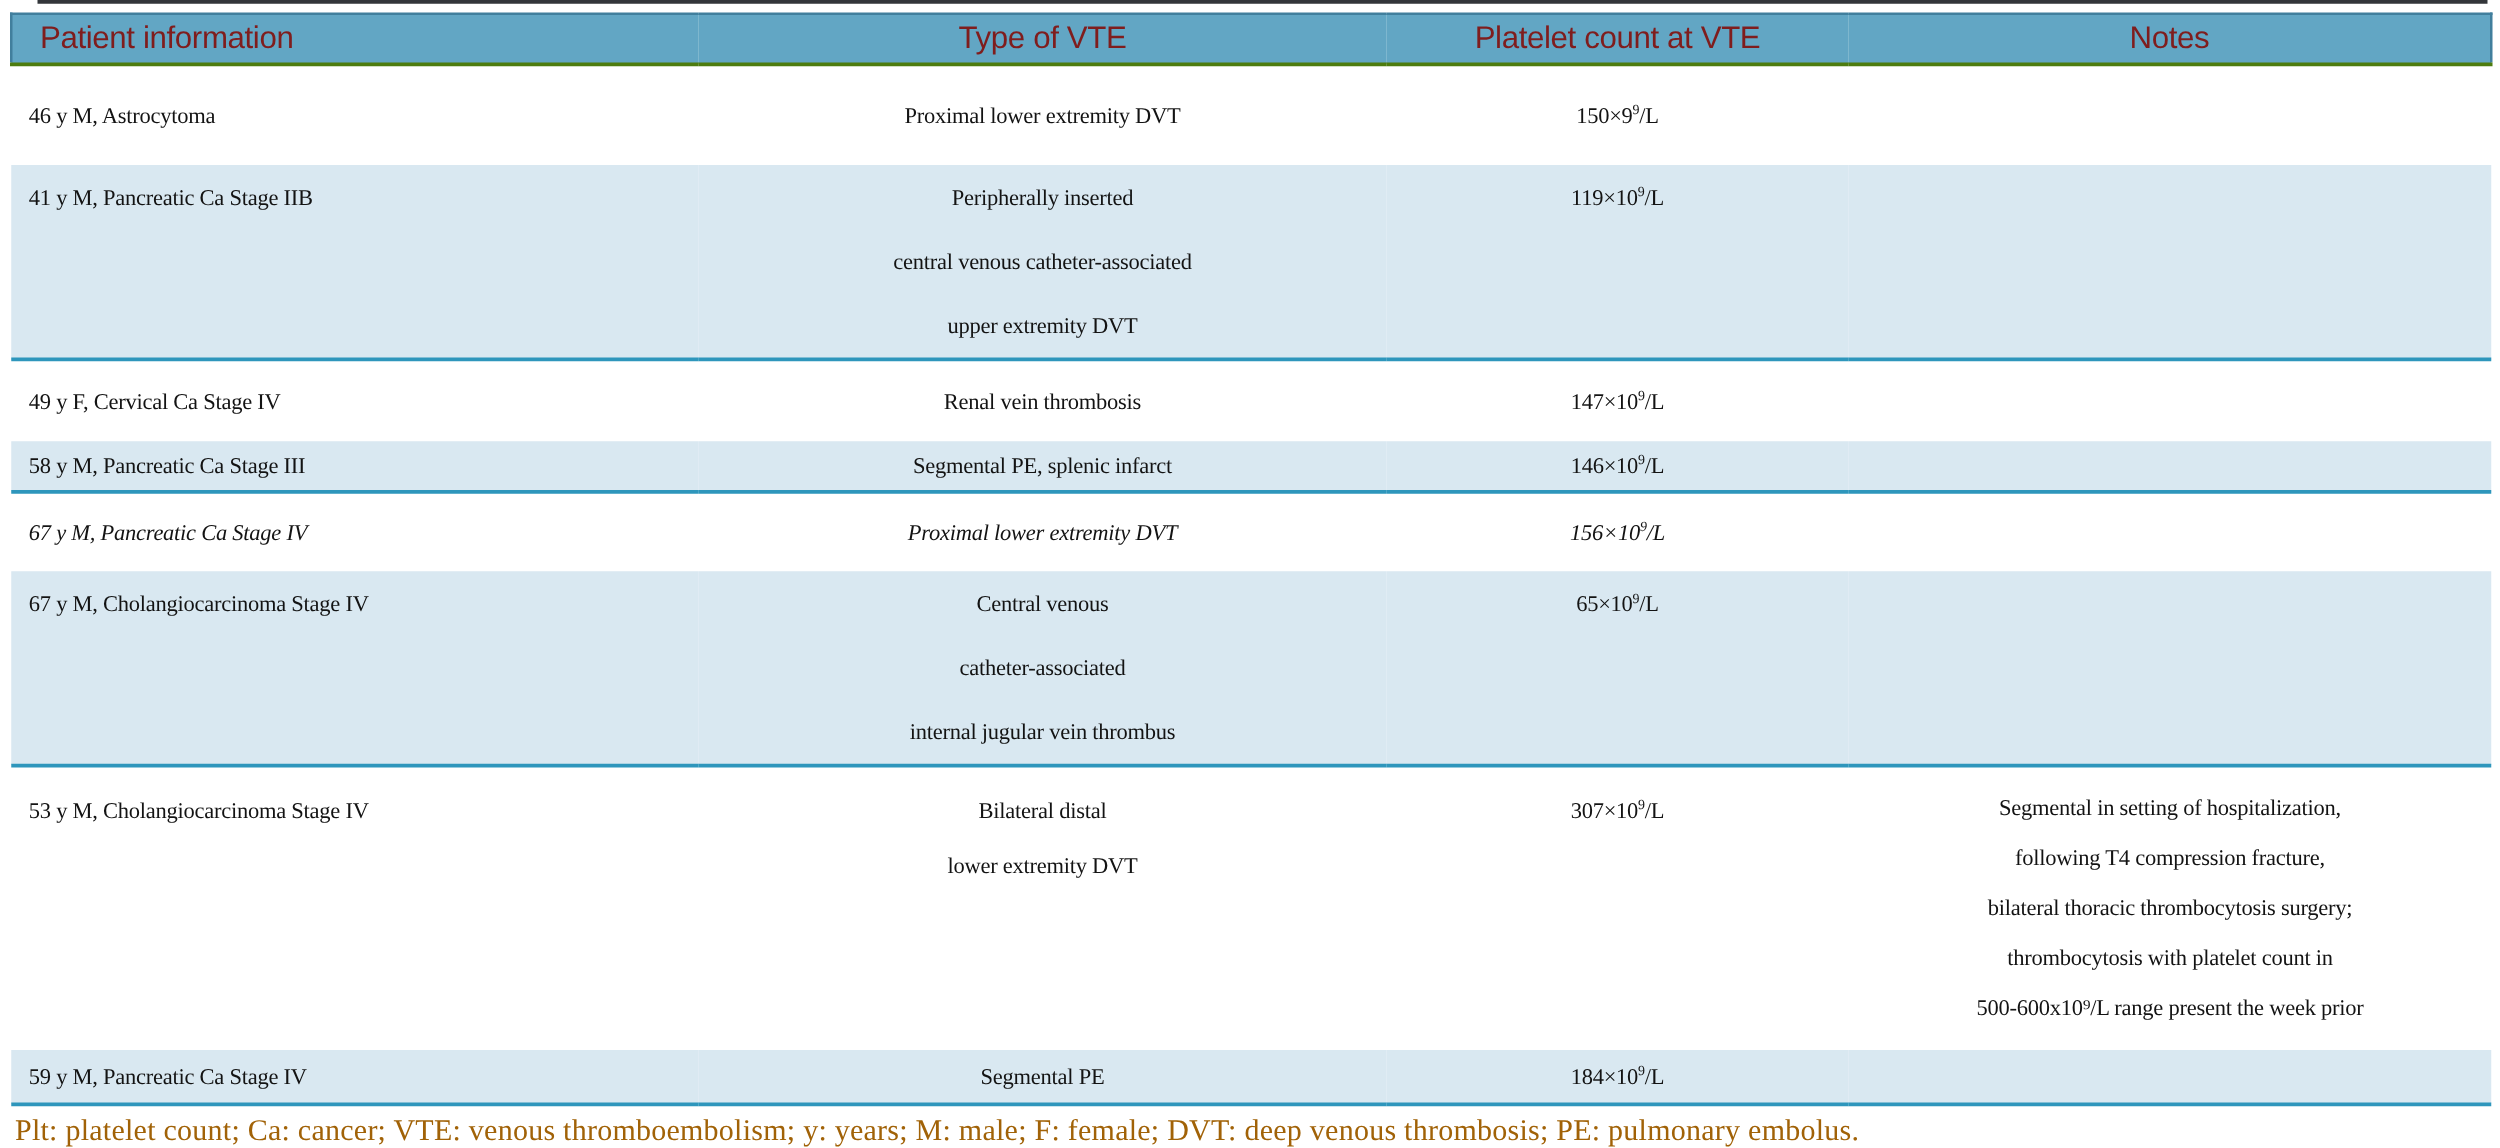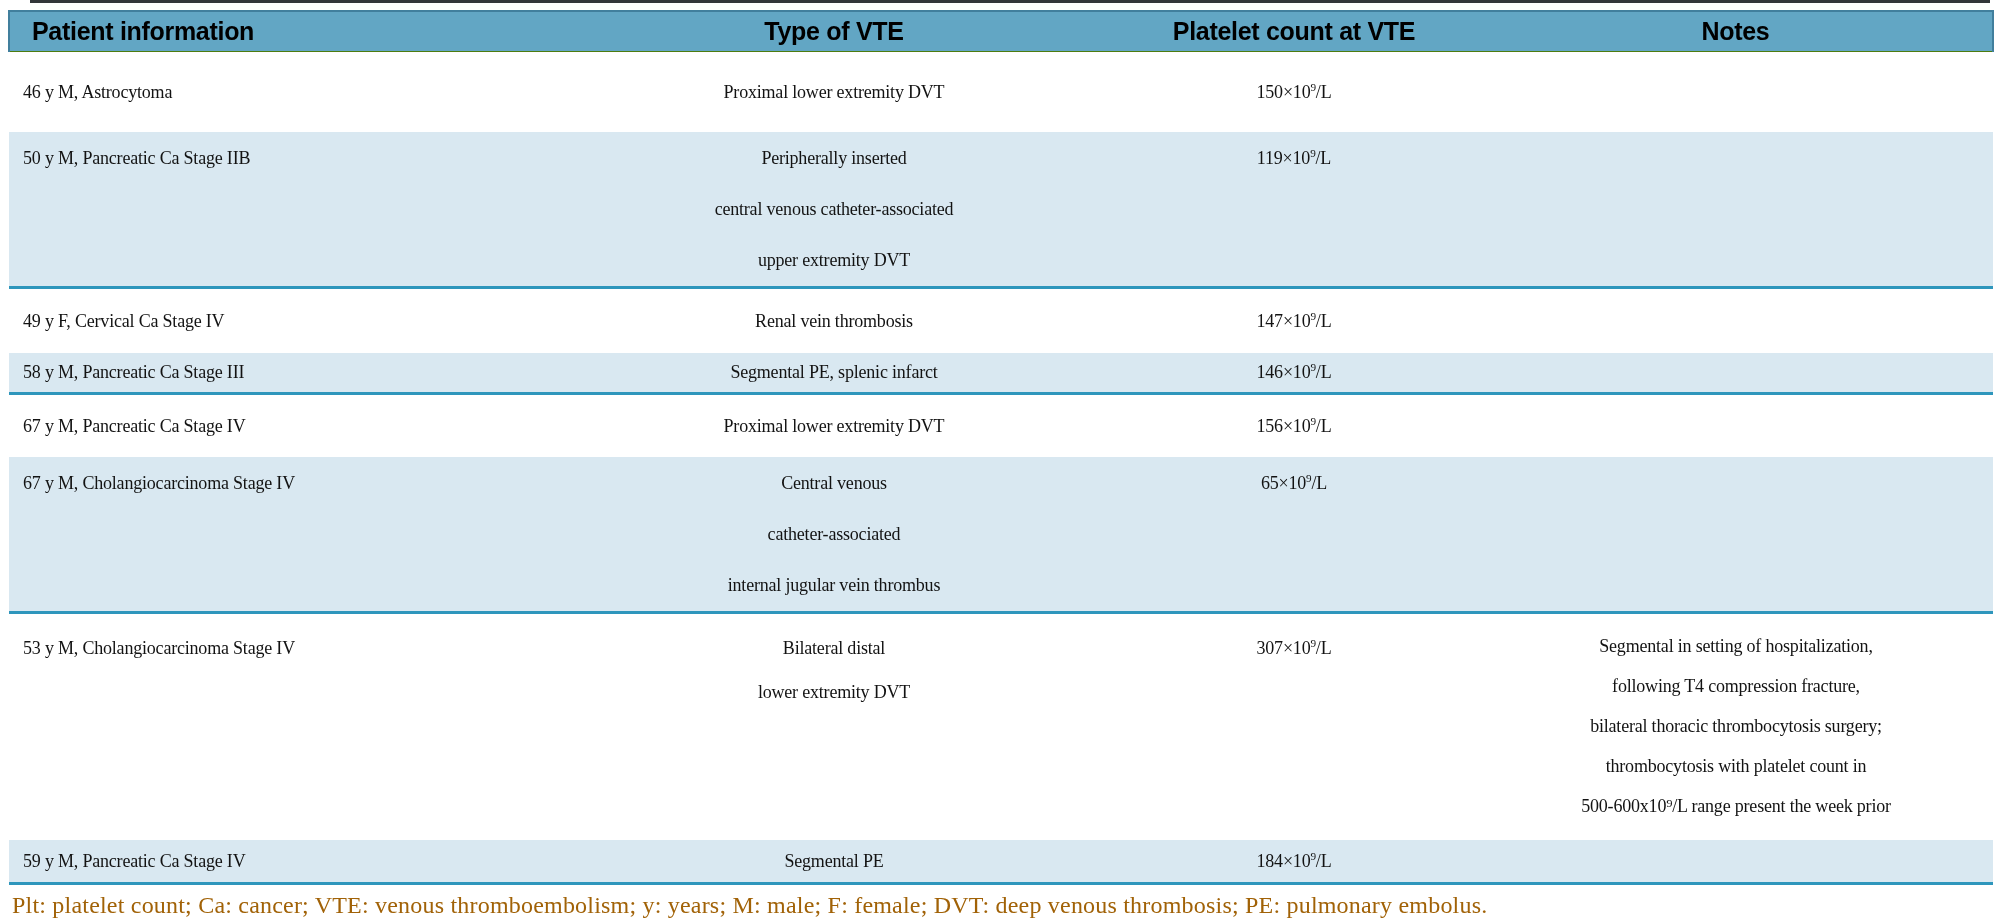--- a/index.html
+++ b/index.html
@@ -19,24 +19,24 @@
   table.vte {
     border-collapse:collapse;
     table-layout:fixed;
     width:1984px;
     margin:10px 8px 0 8px;
   }
   thead tr { height:40px; }
   thead th {
     background:#62a6c4;
     border-top:2px solid #417f9d;
-    border-bottom:1px solid #4d7c0f;
-    color:#000000;
+    border-bottom:3px solid #4d7c0f;
+    color:#7f1d1d;
     font-family:"Liberation Sans","DejaVu Sans",sans-serif;
-    font-weight:bold;
+    font-weight:normal;
     font-size:25px;
     letter-spacing:-0.3px;
     text-align:center;
     vertical-align:middle;
   }
   thead th.c0 { text-align:left; padding-left:22px; border-left:2px solid #417f9d; }
   thead th.c3 { border-right:2px solid #417f9d; }
 
   tbody td {
     font-size:18px;
@@ -45,21 +45,21 @@
     line-height:34px;
   }
   tbody tr.band { background:#d9e8f1; border-bottom:3px solid #2e96bc; }
   tbody td.c0 { text-align:left; padding-left:14px; }
   tbody td.c1, tbody td.c2, tbody td.c3 { text-align:center; }
 
   tbody tr:nth-child(1){ height:81px; }
   tbody tr:nth-child(2){ height:150px; }
   tbody tr:nth-child(3){ height:65px; }
   tbody tr:nth-child(4){ height:41px; }
-  tbody tr:nth-child(5){ height:63px; }
+  tbody tr:nth-child(5){ height:63px;font-style:italic; }
   tbody tr:nth-child(6){ height:148px;font-family:Liberation Serif, serif; }
   tbody tr:nth-child(7){ height:228px;margin-top:44px; }
   tbody tr:nth-child(8){ height:43px; }
 
   tbody tr.multi td { vertical-align:top; }
   tbody tr.wide td { line-height:51px; padding-top:1px; }
   tbody tr.multi:not(.wide) td { line-height:44px; padding-top:12px; }
   tbody td.c3 .nline { line-height:40px; }
 
   sup.p9 { font-size:0.62em; vertical-align:super; line-height:0; }
@@ -91,25 +91,25 @@
         <th class="c2">Platelet count at VTE</th>
         <th class="c3">Notes</th>
       </tr>
     </thead>
     <tbody>
         <tr>
           <td class="c0">46 y M, Astrocytoma</td>
           <td class="c1">
             <div class="line">Proximal lower extremity DVT</div>
           </td>
-          <td class="c2"><span>150×10</span><sup class="p9">9</sup><span>/L</span></td>
+          <td class="c2"><span>150×9</span><sup class="p9">9</sup><span>/L</span></td>
           <td class="c3"></td>
         </tr>
         <tr class="band multi wide">
-          <td class="c0">50 y M, Pancreatic Ca Stage IIB</td>
+          <td class="c0">41 y M, Pancreatic Ca Stage IIB</td>
           <td class="c1">
             <div class="line">Peripherally inserted</div>
             <div class="line">central venous catheter-associated</div>
             <div class="line">upper extremity DVT</div>
           </td>
           <td class="c2"><span>119×10</span><sup class="p9">9</sup><span>/L</span></td>
           <td class="c3"></td>
         </tr>
         <tr>
           <td class="c0">49 y F, Cervical Ca Stage IV</td>

